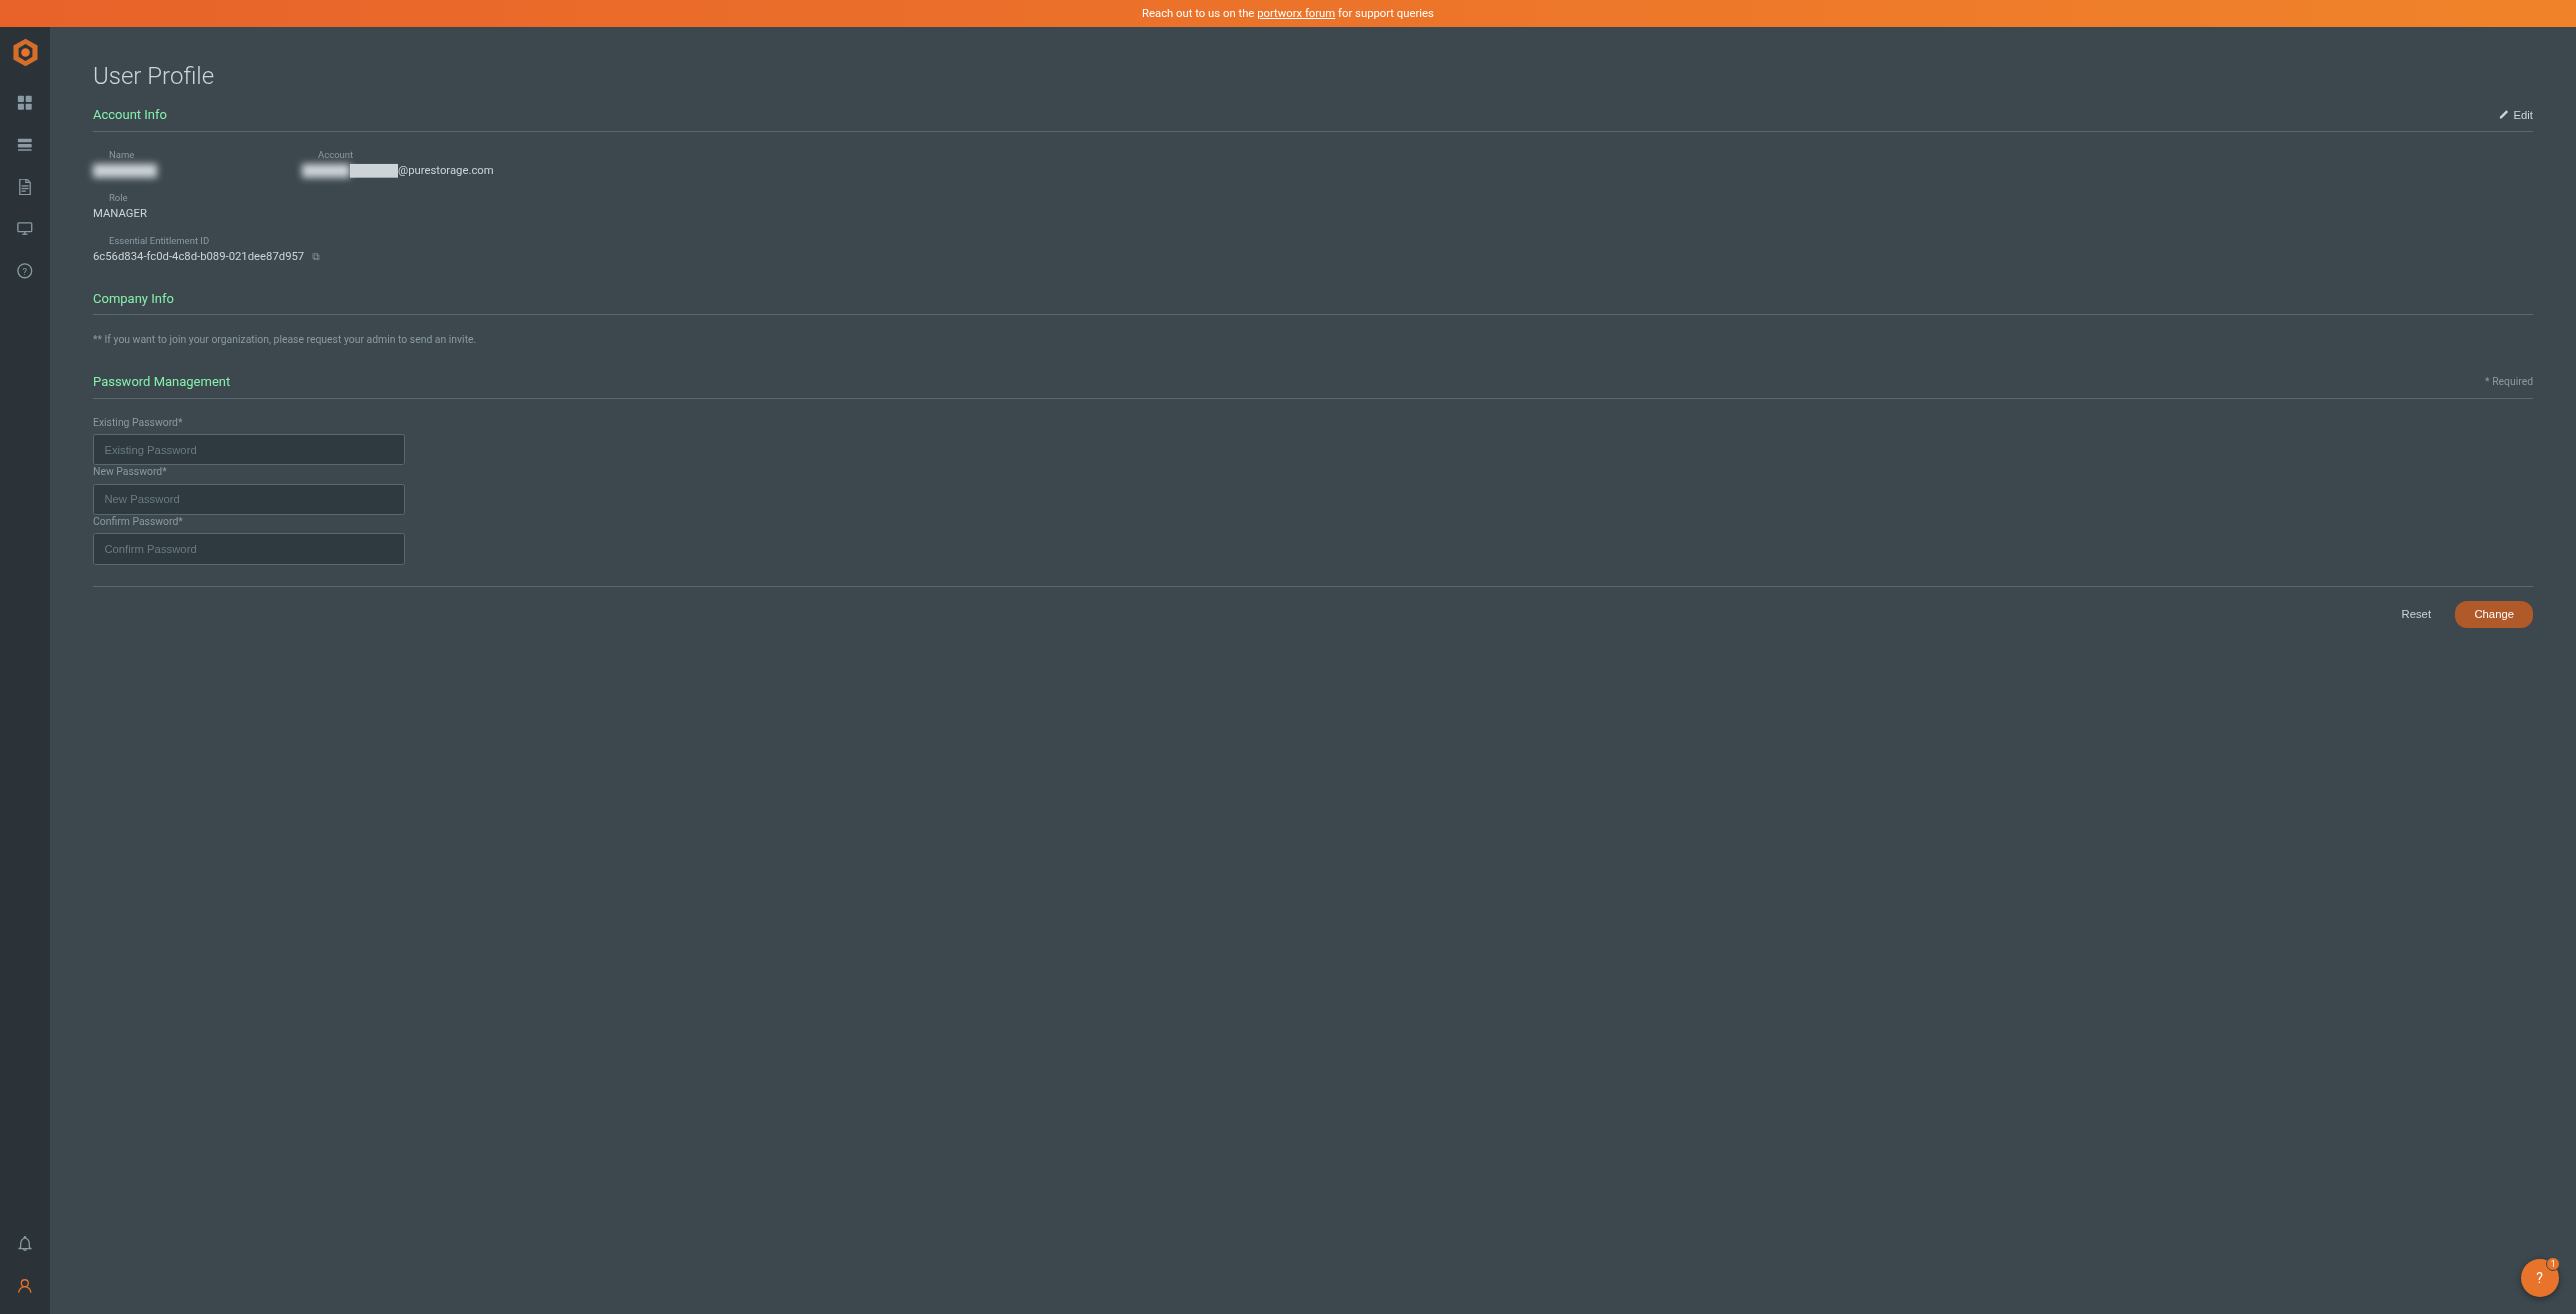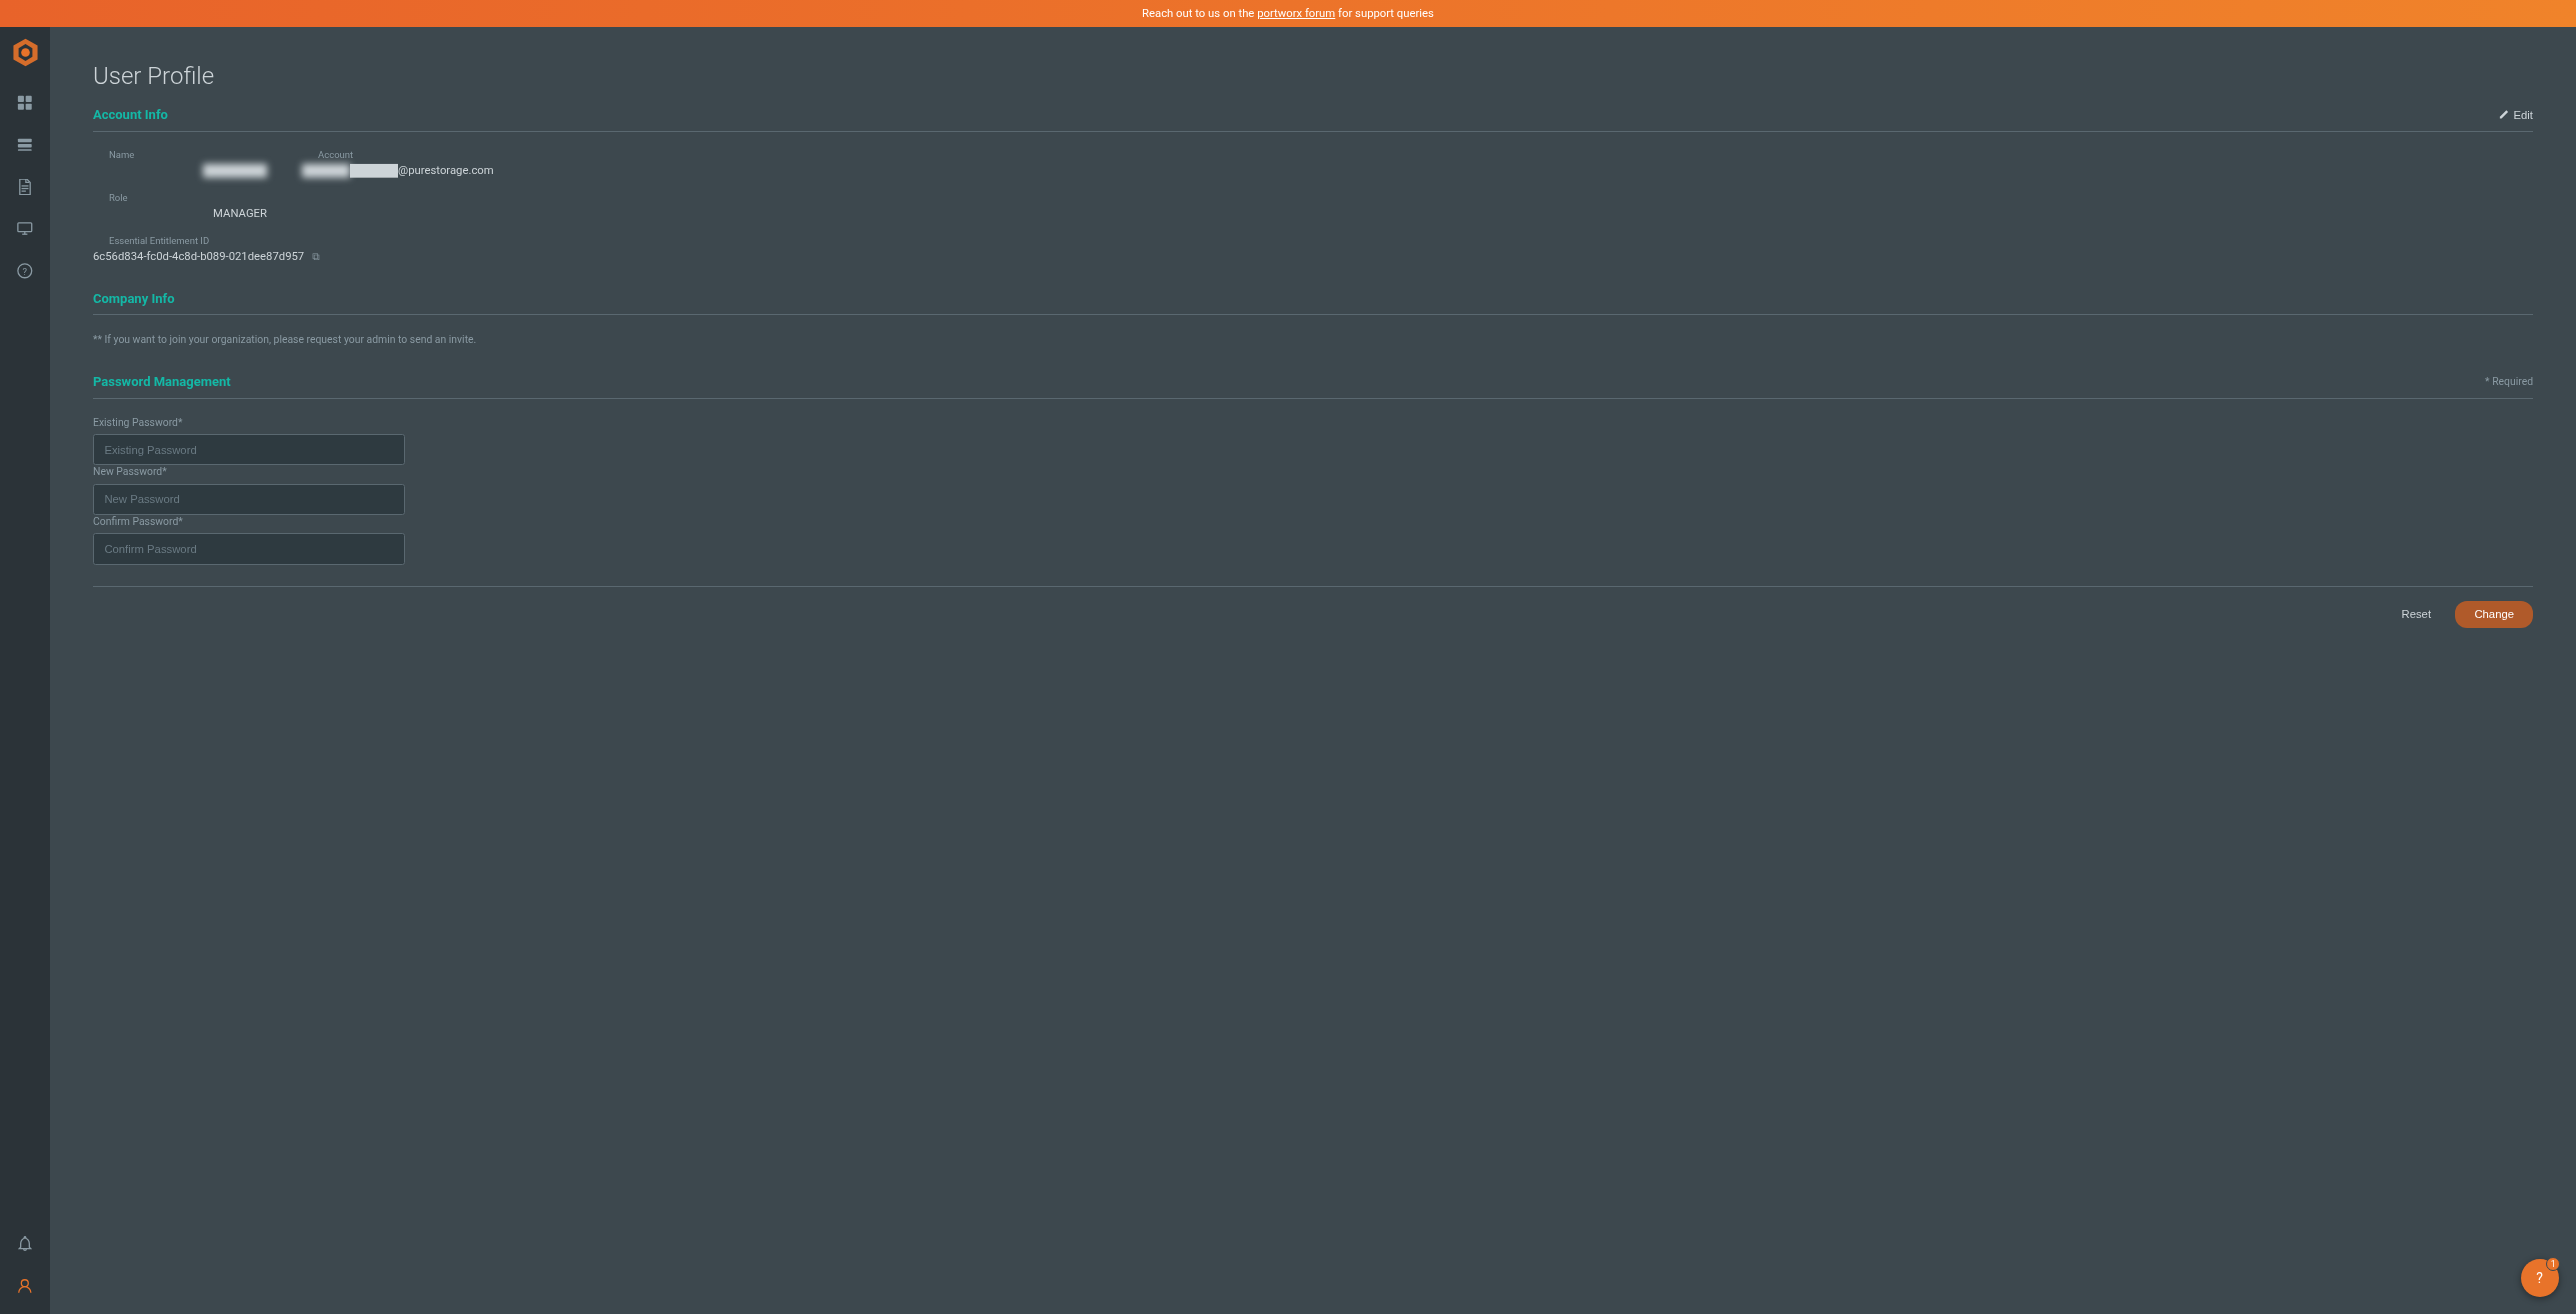--- a/index.html
+++ b/index.html
@@ -95,22 +95,22 @@
     .section-header {
       display: flex;
       justify-content: space-between;
       align-items: center;
       border-bottom: 0.9px solid #5a6870;
       padding-bottom: 8.7px;
       margin-bottom: 17.4px;
     }
     .section-title {
       font-size: 13px;
-      font-weight: 700;
-      color: #14b8a6;
+      font-weight: 400;
+      color: #86efac;
     }
     .edit-btn {
       background: none;
       border: none;
       color: #cdd4d8;
       cursor: pointer;
       font-size: 11.3px;
       display: flex;
       align-items: center;
       gap: 4.3px;
@@ -129,21 +129,20 @@
       min-width: 174px;
     }
     .field-label {
       font-size: 9.5px;
       color: #8a9aa3;
       padding-left: 16px;
     }
     .field-value {
       font-size: 11.3px;
       color: #cdd4d8;
-      text-align: right;
     }
     .field-value.blurred {
       filter: blur(3.5px);
       user-select: none;
     }
     .copy-icon {
       cursor: pointer;
       font-size: 10.4px;
       margin-left: 5.2px;
       color: #8a9aa3;

